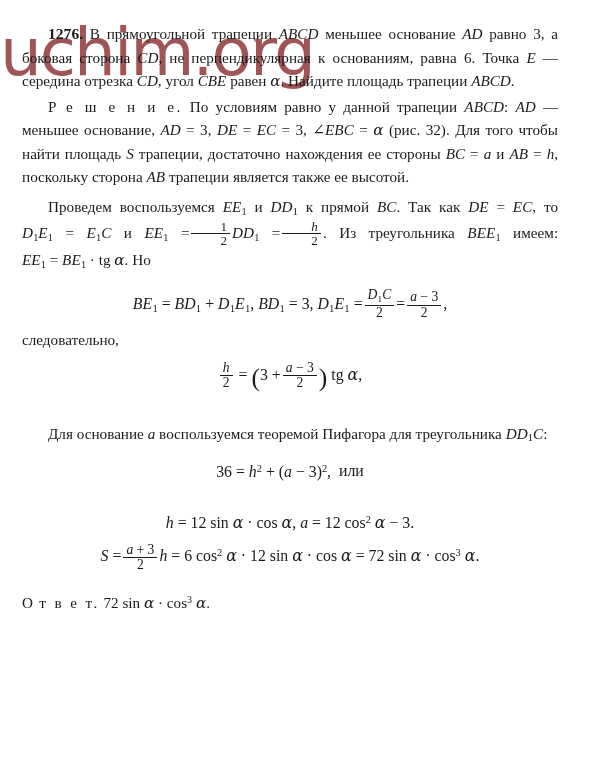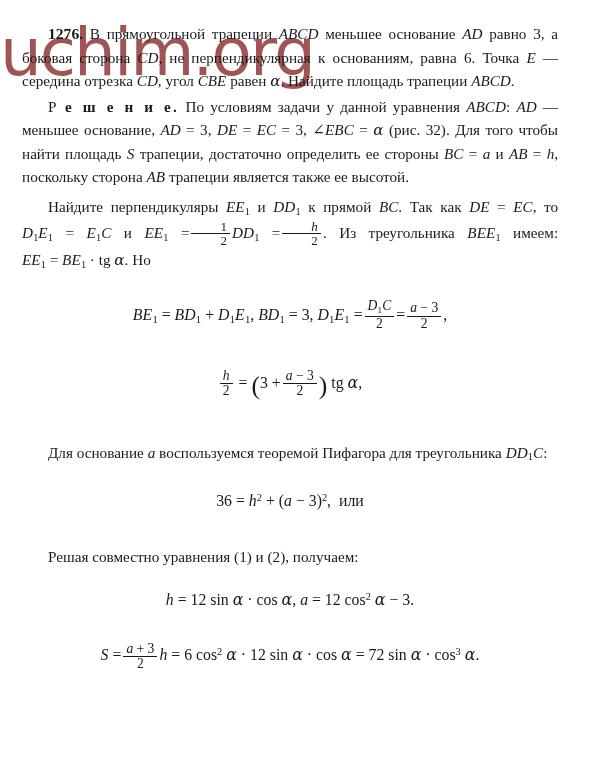--- a/index.html
+++ b/index.html
@@ -52,21 +52,20 @@
   .noindent { text-indent: 0; }
 
   .num {
     font-weight: bold;
     font-size: 15.6px;
   }
 
   
   .spaced {
     letter-spacing: 2.4px;
-    font-weight: bold;
   }
   .spaced-first {
     letter-spacing: 0;
   }
 
   
   .m {
     font-family: "Liberation Serif", "DejaVu Serif", serif;
     font-style: italic;
     white-space: nowrap;
@@ -113,21 +112,21 @@
     vertical-align: -0.24em;
     font-style: normal;
     font-family: "Liberation Serif", serif;
   }
 
   
   .eq {
     font-size: 15.8px;
     text-align: center;
     position: relative;
-    margin: 11px;
+    margin: 0;
     padding: 3px 0;
     white-space: nowrap;
   }
   .eqnum {
     position: absolute;
     right: 0;
     top: 50%;
     transform: translateY(-50%);
     font-style: normal;
     font-size: 15.2px;
@@ -158,41 +157,41 @@
     <span>— середина отрезка</span>
     <span class="m">CD</span><span>, угол</span>
     <span class="m">CBE</span>
     <span>равен</span>
     <span class="alpha">α</span><span>. Найдите площадь трапеции</span>
     <span class="m">ABCD</span><span>.</span>
   </p>
 
   <p class="para indent">
     <span class="spaced-first">Р</span><span class="spaced"> е ш е н и е.</span>
-    <span>По условиям задачи у данной уравнения</span>
+    <span>По условиям равно у данной трапеции</span>
     <span class="m">ABCD</span><span>:</span>
     <span class="m">AD</span>
     <span>— меньшее основание,</span>
     <span class="m"><span class="m">AD</span> <span class="up">= 3</span></span><span>,</span>
     <span class="m"><span class="m">DE</span> <span class="up">=</span> <span class="m">EC</span> <span class="up">= 3</span></span><span>,</span>
     <span class="m"><span class="up">∠</span><span class="m">EBC</span> <span class="up">=</span> <span class="alpha">α</span></span>
     <span>(рис. 32). Для того чтобы найти площадь</span>
     <span class="m">S</span>
-    <span>трапеции, достаточно определить ее стороны</span>
+    <span>трапеции, достаточно нахождения ее стороны</span>
     <span class="m"><span class="m">BC</span> <span class="up">=</span> <span class="m">a</span></span>
     <span>и</span>
     <span class="m"><span class="m">AB</span> <span class="up">=</span> <span class="m">h</span></span><span>, поскольку сторона</span>
     <span class="m">AB</span>
     <span>трапеции является также ее высотой.</span>
   </p>
 
   <div class="gap-s"></div>
 
   <p class="para indent">
-    <span>Найдите перпендикуляры</span>
+    <span>Проведем воспользуемся</span>
     <span class="m"><span>EE</span><span class="sub">1</span></span>
     <span>и</span>
     <span class="m"><span>DD</span><span class="sub">1</span></span>
     <span>к прямой</span>
     <span class="m">BC</span><span>. Так как</span>
     <span class="m"><span class="m">DE</span> <span class="up">=</span> <span class="m">EC</span></span><span>, то</span>
     <span class="m"><span>D</span><span class="sub">1</span><span>E</span><span class="sub">1</span> <span class="up">=</span> <span>E</span><span class="sub">1</span><span>C</span></span>
     <span>и</span>
     <span class="m"><span>EE</span><span class="sub">1</span> <span class="up">=</span><span class="frac"><span class="n">1</span><span class="d">2</span></span><span>DD</span><span class="sub">1</span> <span class="up">=</span><span class="frac"><span class="n m">h</span><span class="d">2</span></span></span><span>. Из треугольника</span>
     <span class="m"><span>BEE</span><span class="sub">1</span></span>
@@ -201,20 +200,21 @@
   </p>
 
   <div class="gap-m"></div>
 
   <div class="eq">
     <span class="m"><span>BE</span><span class="sub">1</span> <span class="up">=</span> <span>BD</span><span class="sub">1</span> <span class="up">+</span> <span>D</span><span class="sub">1</span><span>E</span><span class="sub">1</span><span class="up">,</span> <span>BD</span><span class="sub">1</span> <span class="up">= 3,</span> <span>D</span><span class="sub">1</span><span>E</span><span class="sub">1</span> <span class="up">=</span><span class="frac"><span class="n m"><span>D</span><span class="sub">1</span><span>C</span></span><span class="d">2</span></span><span class="up">=</span><span class="frac"><span class="n m">a <span class="up">− 3</span></span><span class="d">2</span></span><span class="up">,</span></span>
   </div>
 
   <div class="gap-s"></div>
 
+  <p class="para noindent lead">следовательно,</p>
 
   <div class="gap-s"></div>
 
   <div class="eq">
     <span class="m"><span class="frac"><span class="n m">h</span><span class="d">2</span></span> <span class="up">=</span>
       <span class="bigparen">(</span><span class="up">3 +</span><span class="frac"><span class="n m">a <span class="up">− 3</span></span><span class="d">2</span></span><span class="bigparen">)</span>
       <span class="up">tg</span> <span class="alpha">α</span><span class="up">,</span></span>
   </div>
 
   <div class="gap-s"></div>
@@ -237,30 +237,33 @@
   <div class="eq">
     <span class="m"><span class="up">36 =</span> <span>h</span><span class="sup">2</span> <span class="up">+ (</span><span>a</span> <span class="up">− 3)</span><span class="sup">2</span><span class="up">,</span></span>
     <span style="font-style:normal;">&nbsp;или</span>
   </div>
 
   <div class="gap-s"></div>
 
 
   <div class="gap-l"></div>
 
-  <p class="para indent">Решая совместно уравнения (1) и (2), получаем:</p>
 
   <div class="gap-s"></div>
 
   <div class="eq">
     <span class="m"><span>h</span> <span class="up">=</span> <span class="up">12</span> <span class="up">sin</span> <span class="alpha">α</span> <span class="up">·</span> <span class="up">cos</span> <span class="alpha">α</span><span class="up">,</span> <span>a</span> <span class="up">=</span> <span class="up">12</span> <span class="up">cos</span><span class="sup">2</span> <span class="alpha">α</span> <span class="up">− 3.</span></span>
   </div>
 
   <div class="gap-s"></div>
 
   <div class="eq">
     <span class="m"><span>S</span> <span class="up">=</span><span class="frac"><span class="n m">a <span class="up">+ 3</span></span><span class="d">2</span></span><span>h</span> <span class="up">=</span> <span class="up">6</span> <span class="up">cos</span><span class="sup">2</span> <span class="alpha">α</span> <span class="up">·</span> <span class="up">12</span> <span class="up">sin</span> <span class="alpha">α</span> <span class="up">·</span> <span class="up">cos</span> <span class="alpha">α</span> <span class="up">=</span> <span class="up">72</span> <span class="up">sin</span> <span class="alpha">α</span> <span class="up">·</span> <span class="up">cos</span><span class="sup">3</span> <span class="alpha">α</span><span class="up">.</span></span>
   </div>
 
   <div class="gap-l"></div>
 
+  <p class="para noindent lead">
+    <span class="spaced-first">О</span><span class="spaced"> т в е т.</span>
+    <span class="m"><span class="up">72</span> <span class="up">sin</span> <span class="alpha">α</span> <span class="up">·</span> <span class="up">cos</span><span class="sup">3</span> <span class="alpha">α</span><span class="up">.</span></span>
+  </p>
 
 </div>
 
 </body></html>

